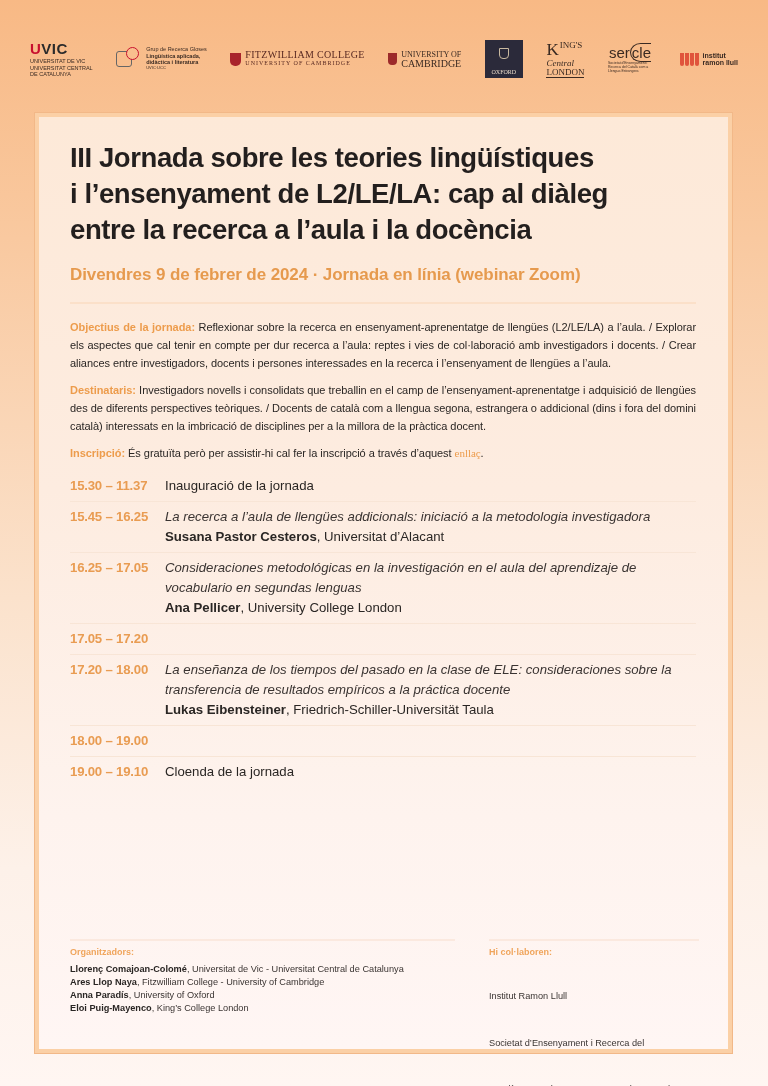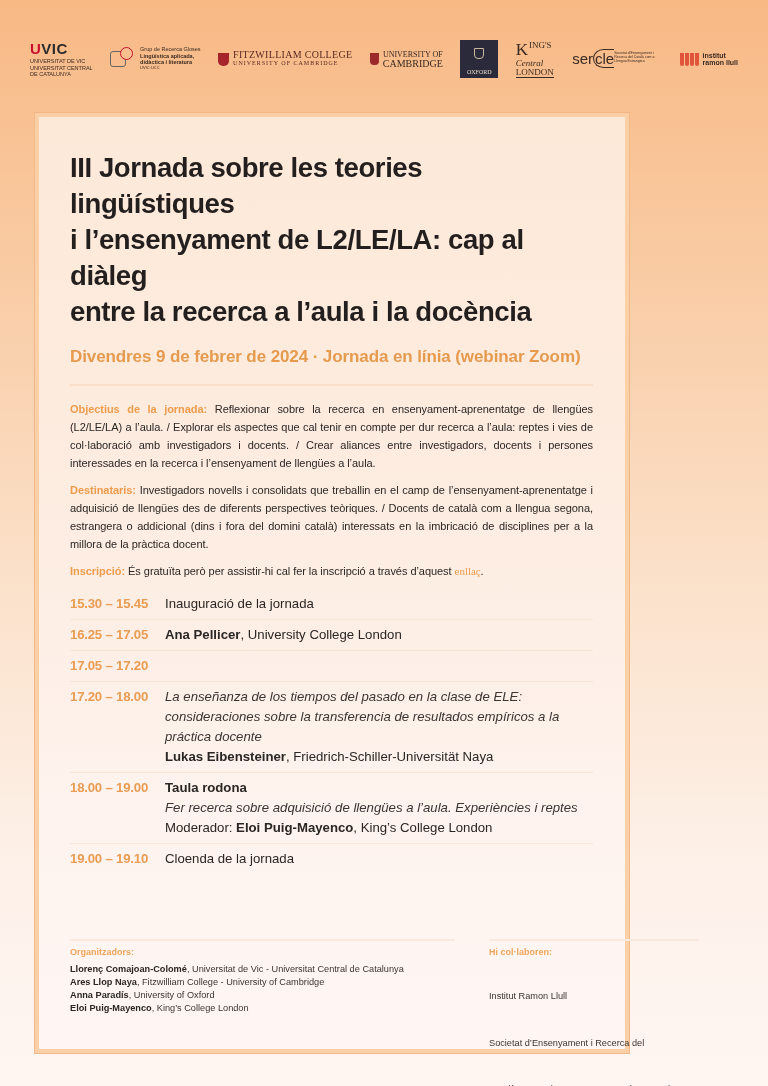--- a/index.html
+++ b/index.html
@@ -25,36 +25,36 @@
   .gloses-text { font-size: 5.5px; line-height: 6.3px; font-weight: bold; color: #3a2a22; }
   .fitz-crest { width: 11px; height: 13px; background: #a8242b; border-radius: 0 0 5px 5px; }
   .fitz-text { font-family: "Liberation Serif", serif; font-size: 10px; line-height: 9px; color: #5a2a22; letter-spacing: 0.3px; }
   .fitz-text small { font-size: 6px; display: block; letter-spacing: 1px; }
   .cam-crest { width: 9px; height: 12px; background: #9c2a2a; border-radius: 0 0 4px 4px; }
   .cam-text { font-family: "Liberation Serif", serif; font-size: 8px; line-height: 9px; color: #3a2a22; text-align: right; }
   .oxford { width: 38px; height: 38px; background: #2b2a3a; color: #e8d9c8; font-family: "Liberation Serif", serif; font-size: 6px; display: flex; flex-direction: column; align-items: center; justify-content: flex-end; padding-bottom: 3px; }
   .oxford .crest { width: 10px; height: 11px; border: 1px solid #c9b9a0; border-radius: 0 0 4px 4px; margin-bottom: 10px; }
   .kings { font-family: "Liberation Serif", serif; color: #3a2a22; text-align: center; line-height: 9px; font-size: 9px; }
   .kings .k { font-size: 17px; float: left; line-height: 18px; margin-right: 1px; }
-  .sercle { display: flex; align-items: flex-start; color: #3a2a22; }
+  .sercle { display: flex; flex-direction: column; align-items: flex-start; color: #3a2a22; }
   .sercle .name { font-size: 15px; line-height: 16px; }
   .sercle .name span { border: 1.5px solid #3a2a22; border-radius: 50% 0 0 50%; border-right: none; padding-left: 1px; }
   .sercle .sub { font-size: 3.5px; line-height: 4px; width: 48px; }
   .irl { display: flex; align-items: center; gap: 4px; }
   .irl-mark { display: flex; gap: 1px; }
   .irl-mark i { display: block; width: 4px; height: 13px; background: #e0543c; border-radius: 0 0 2px 2px; }
   .irl-text { font-size: 7px; line-height: 7.5px; font-weight: bold; color: #3a2a22; }
 
   
   .card {
-    position: absolute; left: 35px; top: 113px; width: 594px; height: 940px;
+    position: absolute; left: 35px; top: 113px; width: 697px; height: 940px;
     border: 4px solid #fbd0a6;
     outline: 1px solid #f2b888;
     background: linear-gradient(180deg, #fde9d8 0%, #fdece0 40%, #fef3ee 75%, #fff6f4 100%);
-    padding: 30px 32px 0 31px;
+    padding: 20px 32px 0 31px;
   }
   .title {
     font-size: 27.5px; line-height: 36px; font-weight: bold; color: #231f1e; letter-spacing: -0.4px;
     margin-top: 3px;
   }
   .subtitle { color: #e69a4e; font-size: 17px; font-weight: bold; margin-top: 17px; letter-spacing: -0.1px; }
   .sep { height: 2px; background: #fbe0c9; margin: 17px 0 14px 0; }
   .para { font-size: 11px; line-height: 18px; text-align: justify; color: #2a2624; margin-bottom: 9px; letter-spacing: -0.05px; }
   .para .lbl { color: #ed9c4c; font-weight: bold; }
   .para .link { color: #ed9c4c; font-family: Liberation Serif, serif; }
@@ -165,48 +165,51 @@
   <p class="para">
     <span class="lbl">Destinataris:</span><span> Investigadors novells i consolidats que treballin en el camp de l’ensenyament-aprenentatge i adquisició de llengües des de diferents perspectives teòriques. / Docents de català com a llengua segona, estrangera o addicional (dins i fora del domini català) interessats en la imbricació de disciplines per a la millora de la pràctica docent.</span>
   </p>
   <p class="para">
     <span class="lbl">Inscripció:</span><span> És gratuïta però per assistir-hi cal fer la inscripció a través d’aquest </span><a class="link">enllaç</a><span>.</span>
   </p>
 
 
   <div>
     <div class="prow">
-      <div class="ptime">15.30 – 15.45</div>
+      <div class="ptime">15.30 – 11.37</div>
       <div class="pbody">
         <div class="main">Inauguració de la jornada</div>
       </div>
     </div>
     <div class="prow">
+      <div class="ptime">15.45 – 16.25</div>
+      <div class="pbody">
+        <div class="talk">La recerca a l’aula de llengües addicionals: iniciació a la metodologia investigadora</div>
+        <div class="speaker"><b>Susana Pastor Cesteros</b><span>, Universitat d’Alacant</span></div>
+      </div>
+    </div>
+    <div class="prow">
       <div class="ptime">16.25 – 17.05</div>
       <div class="pbody">
+        <div class="talk">Consideraciones metodológicas en la investigación en el aula del aprendizaje de vocabulario en segundas lenguas</div>
         <div class="speaker"><b>Ana Pellicer</b><span>, University College London</span></div>
       </div>
     </div>
     <div class="prow">
       <div class="ptime">17.05 – 17.20</div>
     </div>
     <div class="prow">
       <div class="ptime">17.20 – 18.00</div>
       <div class="pbody">
         <div class="talk">La enseñanza de los tiempos del pasado en la clase de ELE: consideraciones sobre la transferencia de resultados empíricos a la práctica docente</div>
-        <div class="speaker"><b>Lukas Eibensteiner</b><span>, Friedrich-Schiller-Universität Naya</span></div>
+        <div class="speaker"><b>Lukas Eibensteiner</b><span>, Friedrich-Schiller-Universität Taula</span></div>
       </div>
     </div>
     <div class="prow">
       <div class="ptime">18.00 – 19.00</div>
-      <div class="pbody">
-        <div class="main bold">Taula rodona</div>
-        <div class="talk">Fer recerca sobre adquisició de llengües a l’aula. Experiències i reptes</div>
-        <div class="speaker"><span>Moderador: </span><b>Eloi Puig-Mayenco</b><span>, King’s College London</span></div>
-      </div>
     </div>
     <div class="prow">
       <div class="ptime">19.00 – 19.10</div>
       <div class="pbody">
         <div class="main">Cloenda de la jornada</div>
       </div>
     </div>
   </div>
 
   <div class="footer">

